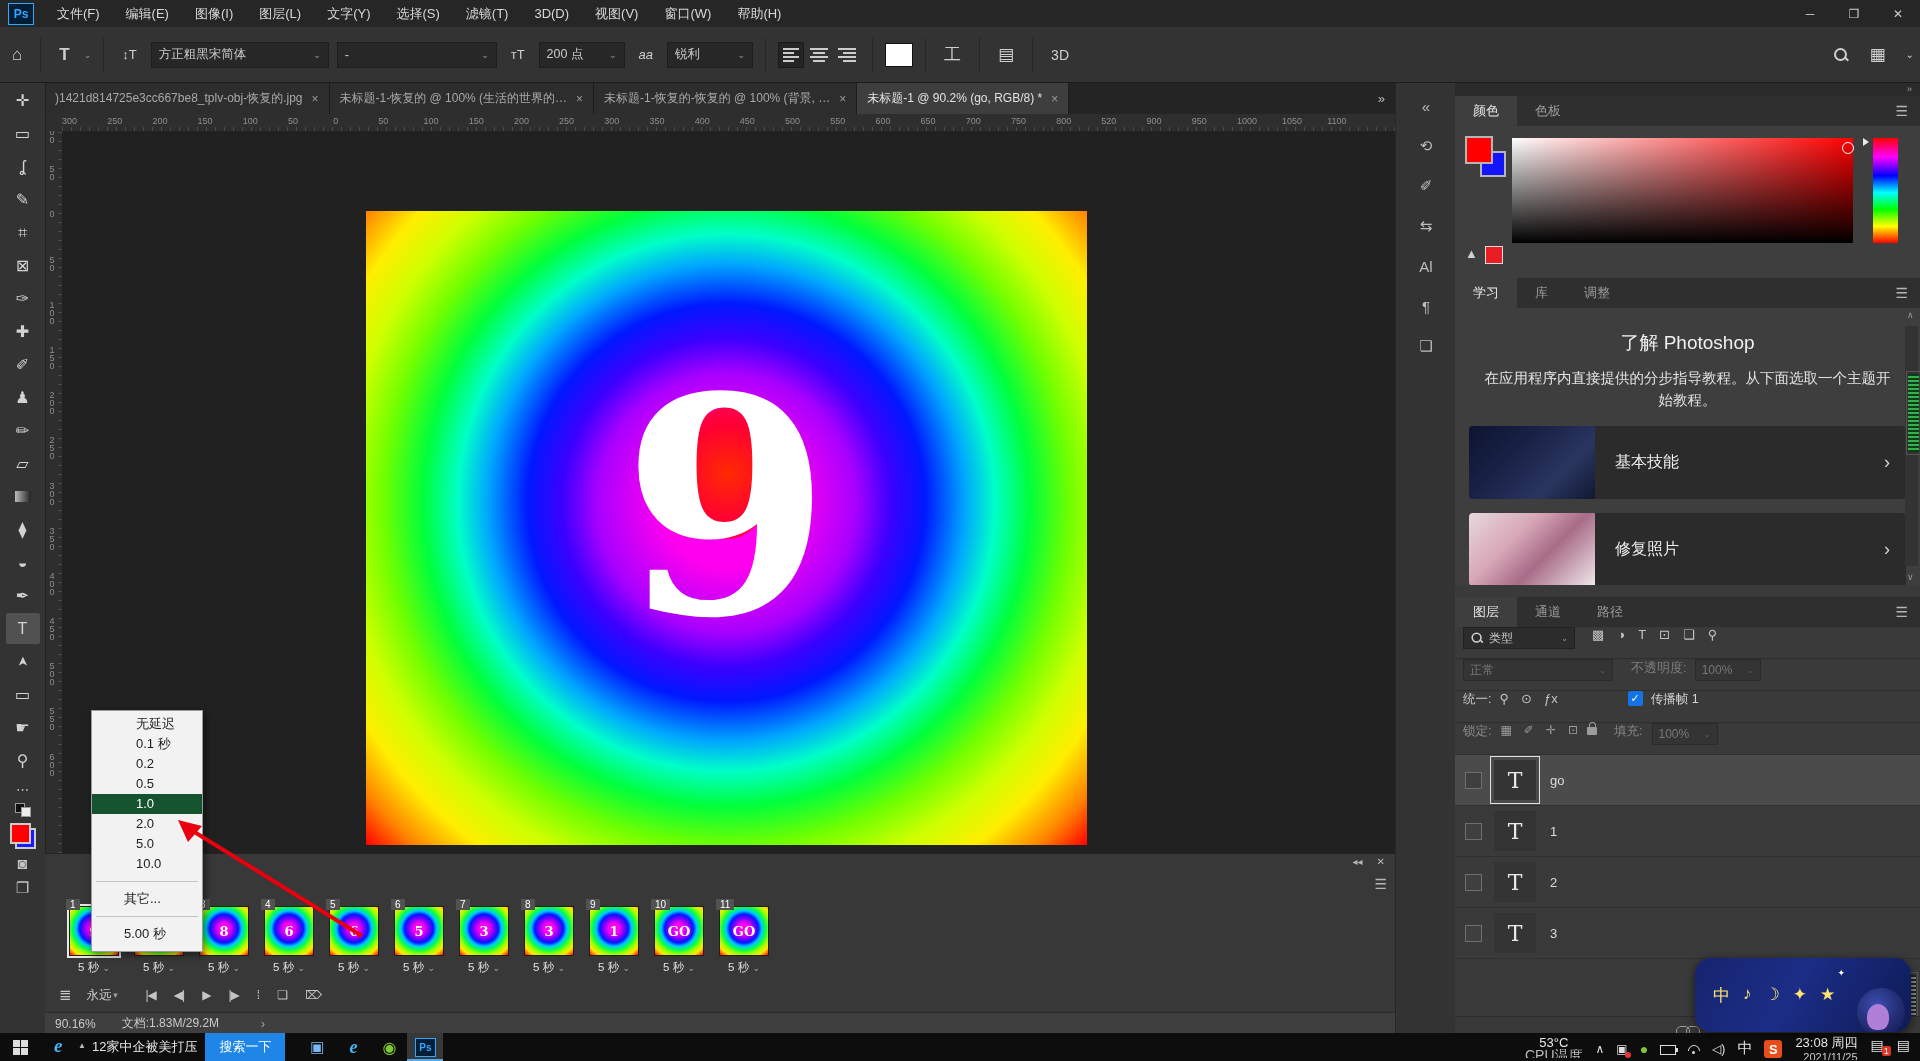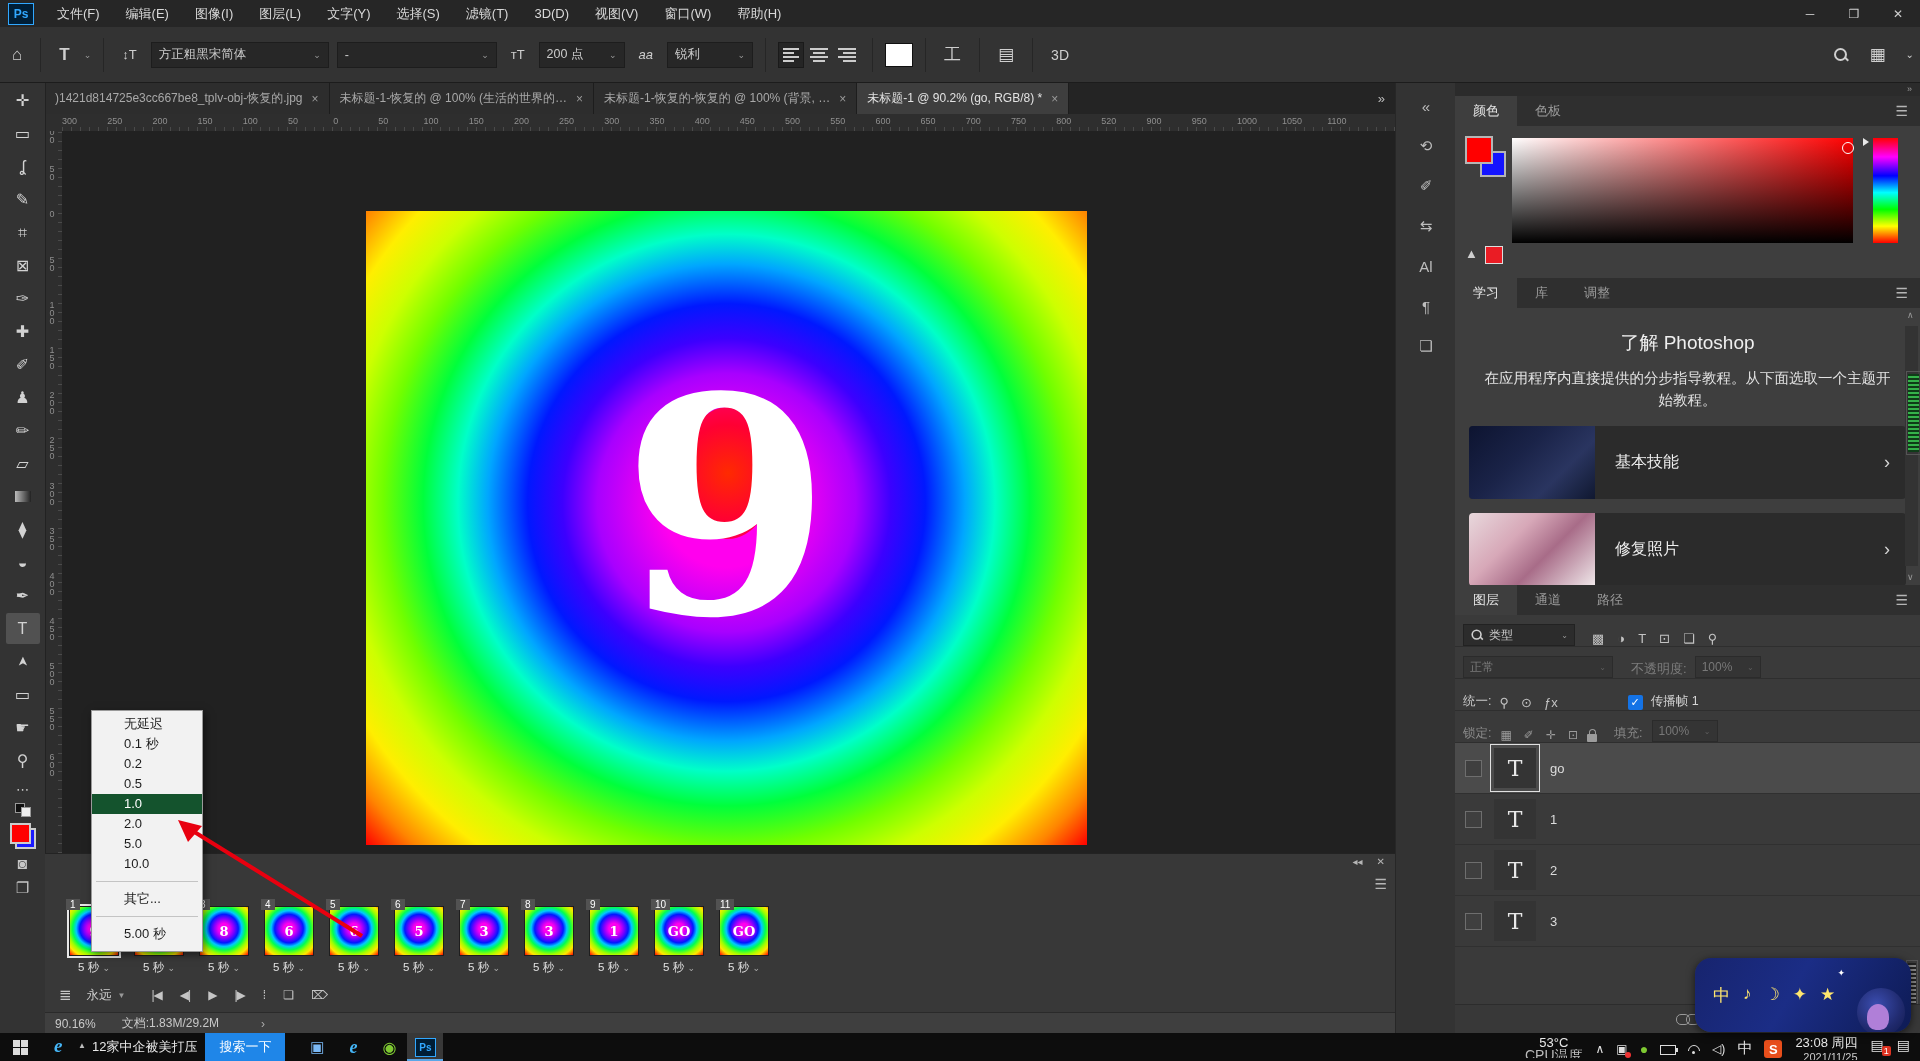--- a/index.html
+++ b/index.html
@@ -85,32 +85,32 @@
   .frame{position:relative;width:58px;display:flex;flex-direction:column;align-items:center;}
   .frame .num{position:absolute;left:1px;top:0;background:#525252;color:#fff;font-size:10px;padding:0 4px;z-index:2;}
   .frame .thumb{position:relative;width:48px;height:48px;margin-top:7px;border:1px solid #1e1e1e;
         background:radial-gradient(circle at 50% 45%,#ff00ee 0%,#ff00ee 14%,#7a00ff 29%,#0018ff 40%,#00c8ff 50%,#00ff50 60%,#9dff00 72%,#ffe800 84%,#ff6a00 93%,#ff0000 100%);
         display:flex;align-items:center;justify-content:center;}
   .frame.selected .thumb{outline:2px solid #e8e8e8;}
   .frame .digit{color:#fff;font-family:"DejaVu Serif",serif;font-weight:bold;font-size:13px;text-shadow:0 0 3px #d0f;}
   .frame .delay{margin-top:4px;font-size:11.5px;color:#e0e0e0;white-space:nowrap;}
   .frame .delay .carr{font-size:9px;color:#aaa;}
   .transport{position:absolute;left:14px;top:132px;display:flex;align-items:center;gap:16px;color:#c5c5c5;font-size:13px;}
-  .transport .loop{display:flex;align-items:center;gap:6px;font-size:12.5px;color:#cfcfcf;}
+  .transport .loop{display:flex;align-items:center;font-size:12.5px;color:#cfcfcf;}
   .transport .tbtn{font-size:12px;letter-spacing:-1px;}
   
   .statusbar{left:45px;top:1012px;width:1350px;height:21px;background:#3f3f3f;border-top:1px solid #2a2a2a;
              display:flex;align-items:center;color:#c9c9c9;font-size:12px;}
   .statusbar .zoom{margin-left:10px;}
   .statusbar .doc-size{margin-left:26px;}
   .statusbar .chev{margin-left:42px;color:#aaa;}
   
   .delay-popup{left:91px;top:710px;width:112px;height:242px;background:#f2f2f2;border:1px solid #9a9a9a;
                box-shadow:2px 3px 8px rgba(0,0,0,.5);z-index:50;color:#1c1c1c;font-size:13px;padding-top:3px;box-sizing:border-box;}
-  .delay-popup .item{height:20px;line-height:20px;padding-left:32px;}
+  .delay-popup .item{height:20px;line-height:20px;padding-left:44px;}
   .delay-popup .item.selected{background:#14532d;color:#fff;}
   .delay-popup hr{border:none;border-top:1px solid #c4c4c4;margin:7px 4px;}
   .delay-popup .other,.delay-popup .current{height:20px;line-height:20px;padding-left:32px;}
   .arrow-svg{left:150px;top:800px;z-index:60;pointer-events:none;}
   
   .dockstrip{left:1395px;top:83px;width:60px;height:950px;background:#333;border-left:1px solid #272727;}
   .dockstrip .dicon{width:60px;height:34px;display:flex;align-items:center;justify-content:center;color:#bdbdbd;font-size:15px;margin-top:6px;}
   .panels{left:1455px;top:83px;width:465px;height:950px;background:#3a3a3a;}
   .pgroup{position:absolute;left:0;width:465px;}
   .ptabs{height:30px;background:#2f2f2f;display:flex;align-items:flex-end;}
@@ -141,21 +141,21 @@
   .img-flowers{background:linear-gradient(135deg,#e8d8dc 0%,#d7a8b8 35%,#a86c88 60%,#f0e8ea 100%);}
   .learn-card .clabel{margin-left:20px;font-size:16px;color:#efefef;}
   .learn-card .chev{margin-left:auto;margin-right:16px;color:#d5d5d5;font-size:18px;}
   .lscroll{position:absolute;right:2px;top:18px;width:13px;height:240px;background:#333;}
   .lscroll .thumbv{position:absolute;left:1px;top:45px;width:11px;height:78px;background:#2a2a2a;border:1px solid #555;
         background-image:repeating-linear-gradient(0deg,#35b24a 0 2px,#0f3c18 2px 4px);background-clip:content-box;padding:2px 1px;}
   .lscroll .up{position:absolute;top:-16px;left:2px;color:#999;font-size:9px;}
   .lscroll .dn{position:absolute;bottom:-16px;left:2px;color:#999;font-size:9px;}
   
   .layers-body{position:relative;background:#3a3a3a;height:418px;}
-  .lrow{display:flex;align-items:flex-end;padding:0 8px;box-sizing:border-box;}
+  .lrow{display:flex;align-items:flex-start;padding:0 8px;box-sizing:border-box;}
   .filter-row{height:32px;gap:9px;border-bottom:1px solid #2e2e2e;}
   .filter-combo{display:flex;align-items:center;width:112px;height:22px;background:#2c2c2c;border:1px solid #222;
                 color:#ccc;font-size:12px;padding:0 6px;box-sizing:border-box;gap:5px;}
   .filter-combo .carr{margin-left:auto;font-size:8px;color:#999;}
   .ficon{color:#c3c3c3;font-size:13px;}
   .blend-row{height:32px;gap:8px;border-bottom:1px solid #2e2e2e;color:#7d7d7d;}
   .dis-combo{display:flex;align-items:center;height:22px;background:#343434;border:1px solid #2b2b2b;color:#787878;
              font-size:12px;padding:0 6px;box-sizing:border-box;}
   .dis-combo .carr{margin-left:auto;font-size:8px;color:#5e5e5e;padding-left:8px;}
   .unify-row{height:32px;gap:8px;border-bottom:1px solid #2e2e2e;color:#c9c9c9;font-size:12.5px;}
@@ -723,21 +723,21 @@
           <span class="chev">›</span>
         </div>
         <div class="lscroll">
           <span class="up">∧</span>
           <span class="thumbv"></span>
           <span class="dn">∨</span>
         </div>
       </div>
     </div>
 
-    <div class="pgroup" style="top:502px">
+    <div class="pgroup" style="top:514px">
       <div class="ptabs">
         <span style="display:flex">
           <span class="ptab active">图层</span>
             <span class="ptab">通道</span>
             <span class="ptab">路径</span>
         </span>
         <span class="pmenu">☰</span>
       </div>
       <div class="layers-body">
         <div class="lrow filter-row">

